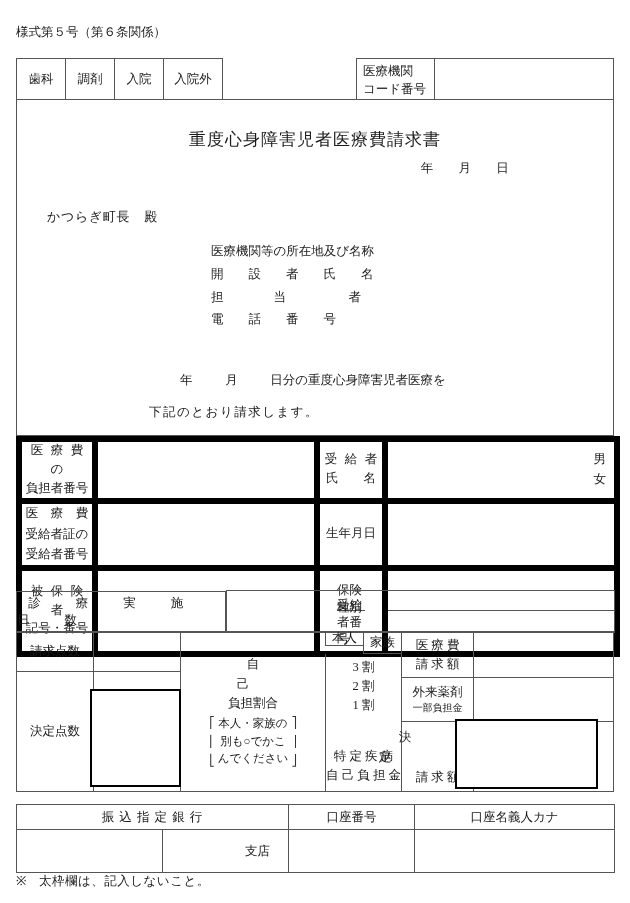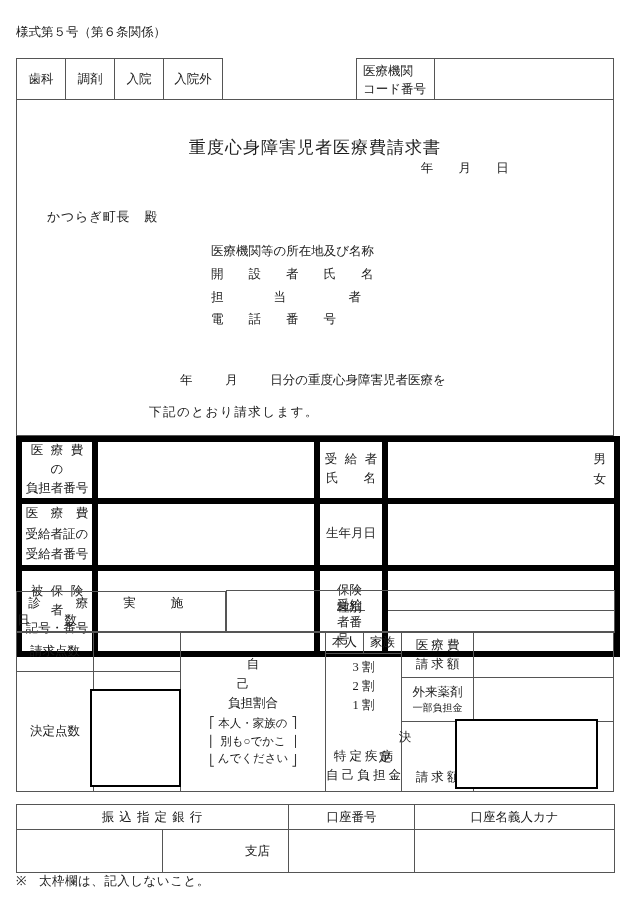--- a/index.html
+++ b/index.html
@@ -81,21 +81,21 @@
   .mi-code-value { width: 178px; }
 
   
   .upper-box {
     left: 16px; top: 87px;
     width: 598px; height: 337px;
     border: 1px solid #555;
     box-sizing: border-box;
   }
   .doc-title {
-    left: 0; right: 0; top: 36px;
+    left: 0; right: 0; top: 28px;
     text-align: center;
     font-size: 17px;
     letter-spacing: 0.06em;
   }
   .date-line {
     left: 0; right: 0; top: 60px;
     text-align: center;
     font-size: 12.5px;
   }
   .date-line .inner { display: inline-block; margin-left: 300px; letter-spacing: 0.05em; }
@@ -401,21 +401,21 @@
             <div>んでください</div>
           </div>
           <div class="brk">
             <span>⎤</span>
               <span>⎥</span>
               <span>⎦</span>
           </div>
         </div>
       </div>
 
-      <div class="pt-cell bl ctr bb" style="left:308px;top:0;width:38px;height:22px;">本人</div>
+      <div class="pt-cell bl ctr bb" style="left:308px;top:0;width:38px;height:14px;">本人</div>
       <div class="pt-cell bl ctr bb" style="left:346px;top:0;width:38px;height:22px;">家族</div>
 
       <div class="pt-cell bl col" style="left:308px;top:22px;width:76px;height:137px;justify-content:space-between;padding:4px 0 6px;">
         <div class="ratio-list">
           <div>3 割</div>
           <div>2 割</div>
           <div>1 割</div>
         </div>
         <div class="ratio-list">
           <div>特 定 疾 病</div>

